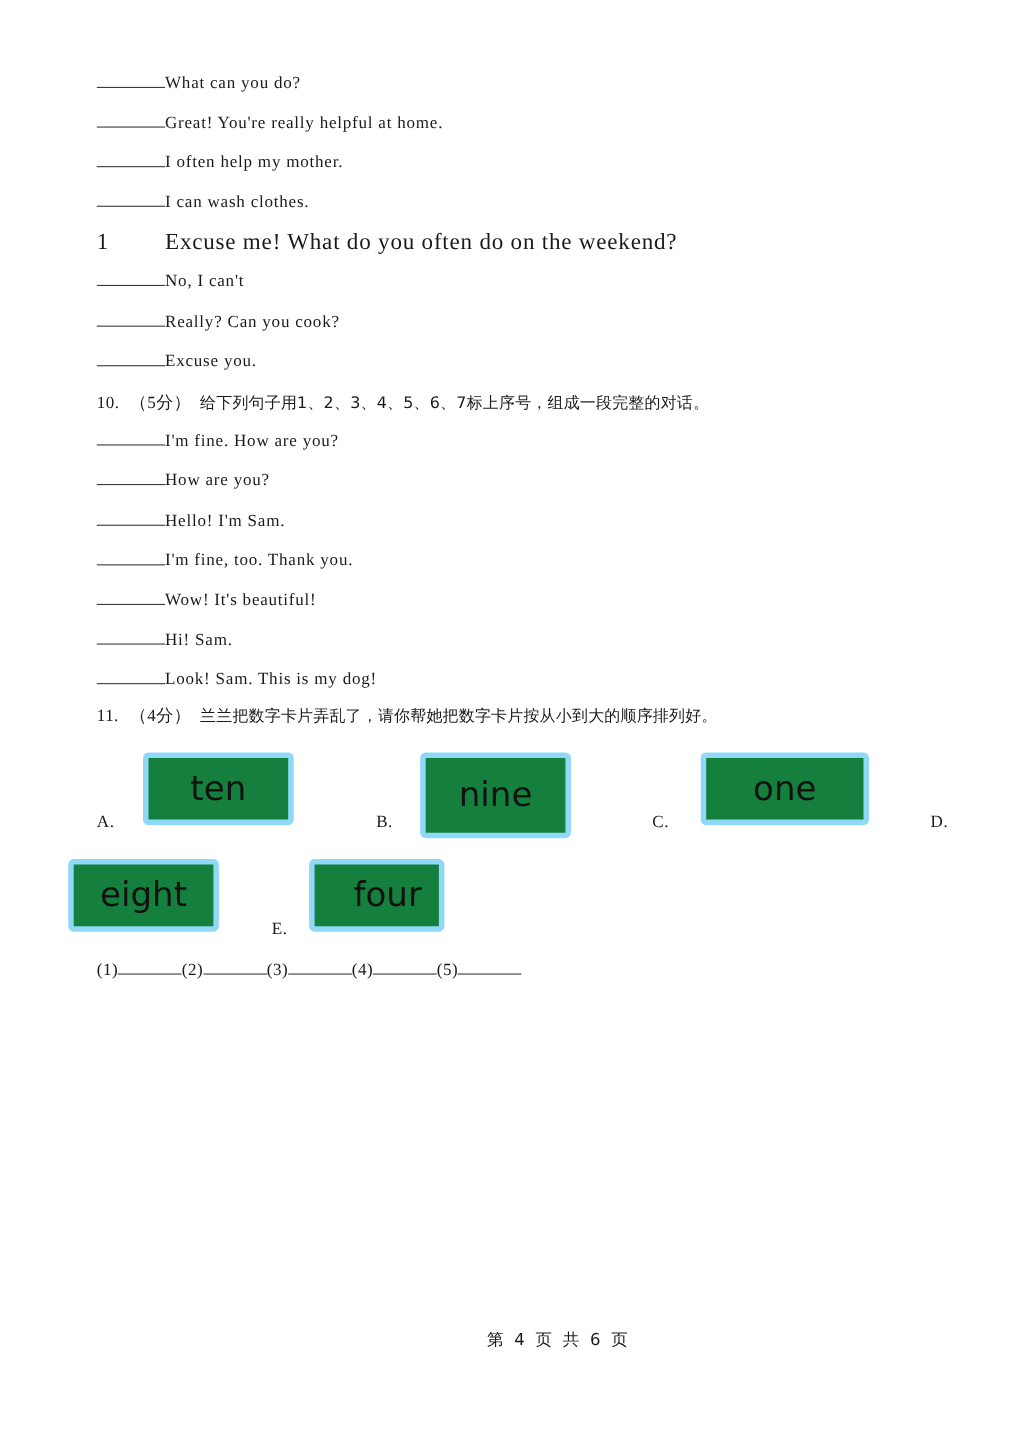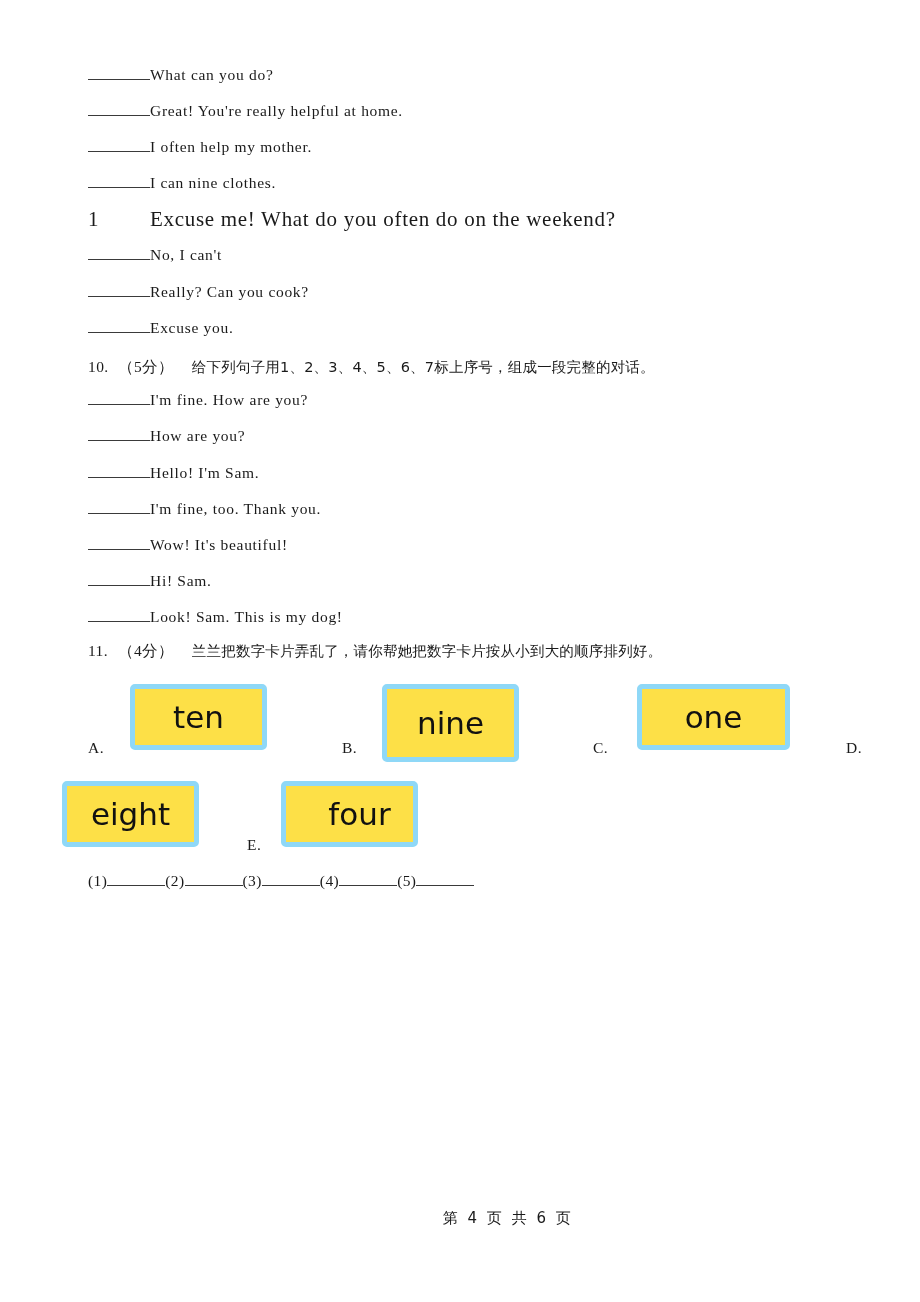--- a/index.html
+++ b/index.html
@@ -64,35 +64,35 @@
     font-size: 15.5px;
     line-height: 20px;
     white-space: nowrap;
     letter-spacing: 0.4px;
   }
   .q-header .q-no {
     display: inline-block;
     min-width: 30px;
   }
   .q-header .q-score {
-    margin-right: 18px;
+    margin-right: 8px;
   }
   .q-header .q-text {
     font-family: "DejaVu Sans", "Liberation Sans", sans-serif;
     font-size: 14.5px;
     letter-spacing: 0.2px;
   }
 
   
   .card {
     position: absolute;
     box-sizing: border-box;
     border: 5px solid #8fd8f7;
     border-radius: 5px;
-    background: #fde047;
+    background: #15803d;
     display: flex;
     align-items: center;
     justify-content: center;
   }
   .card-word {
     font-family: "DejaVu Sans", "Liberation Sans", sans-serif;
     font-size: 31px;
     font-weight: 500;
     color: #111111;
     letter-spacing: 0px;
@@ -144,21 +144,21 @@
   <div class="q-line" style="top:66px;">
     <span class="blank"></span><span class="sent">What can you do?</span>
   </div>
   <div class="q-line" style="top:102px;">
     <span class="blank"></span><span class="sent">Great! You're really helpful at home.</span>
   </div>
   <div class="q-line" style="top:138px;">
     <span class="blank"></span><span class="sent">I often help my mother.</span>
   </div>
   <div class="q-line" style="top:174px;">
-    <span class="blank"></span><span class="sent">I can nine clothes.</span>
+    <span class="blank"></span><span class="sent">I can wash clothes.</span>
   </div>
   <div class="num-line" style="top:210px;">
     <span class="idx">1</span><span class="sent">Excuse me! What do you often do on the weekend?</span>
   </div>
   <div class="q-line" style="top:246px;">
     <span class="blank"></span><span class="sent">No, I can't</span>
   </div>
   <div class="q-line" style="top:283px;">
     <span class="blank"></span><span class="sent">Really? Can you cook?</span>
   </div>
@@ -220,21 +220,21 @@
   <div class="opt-label" style="left:846px; top:740px;">
     <span>D.</span>
   </div>
   <div class="card" style="left:62px; top:781px; width:137px; height:66px;justify-content:center;">
     <span class="card-word">eight</span>
   </div>
 
   <div class="opt-label" style="left:247px; top:837px;">
     <span>E.</span>
   </div>
-  <div class="card" style="left:281px; top:781px; width:137px; height:66px;padding-left:20px;">
+  <div class="card" style="left:281px; top:781px; width:123px; height:66px;padding-left:20px;">
     <span class="card-word">four</span>
   </div>
 
   <div class="answer-row" style="top:872px;">
     <span class="pnum">(1)</span><span class="ablank"></span><span class="pnum">(2)</span><span class="ablank"></span><span class="pnum">(3)</span><span class="ablank"></span><span class="pnum">(4)</span><span class="ablank"></span><span class="pnum">(5)</span><span class="ablank"></span>
   </div>
 
   <div class="footer" style="top:1209px;padding-left:48px;">第 4 页 共 6 页</div>
 
 </div>

